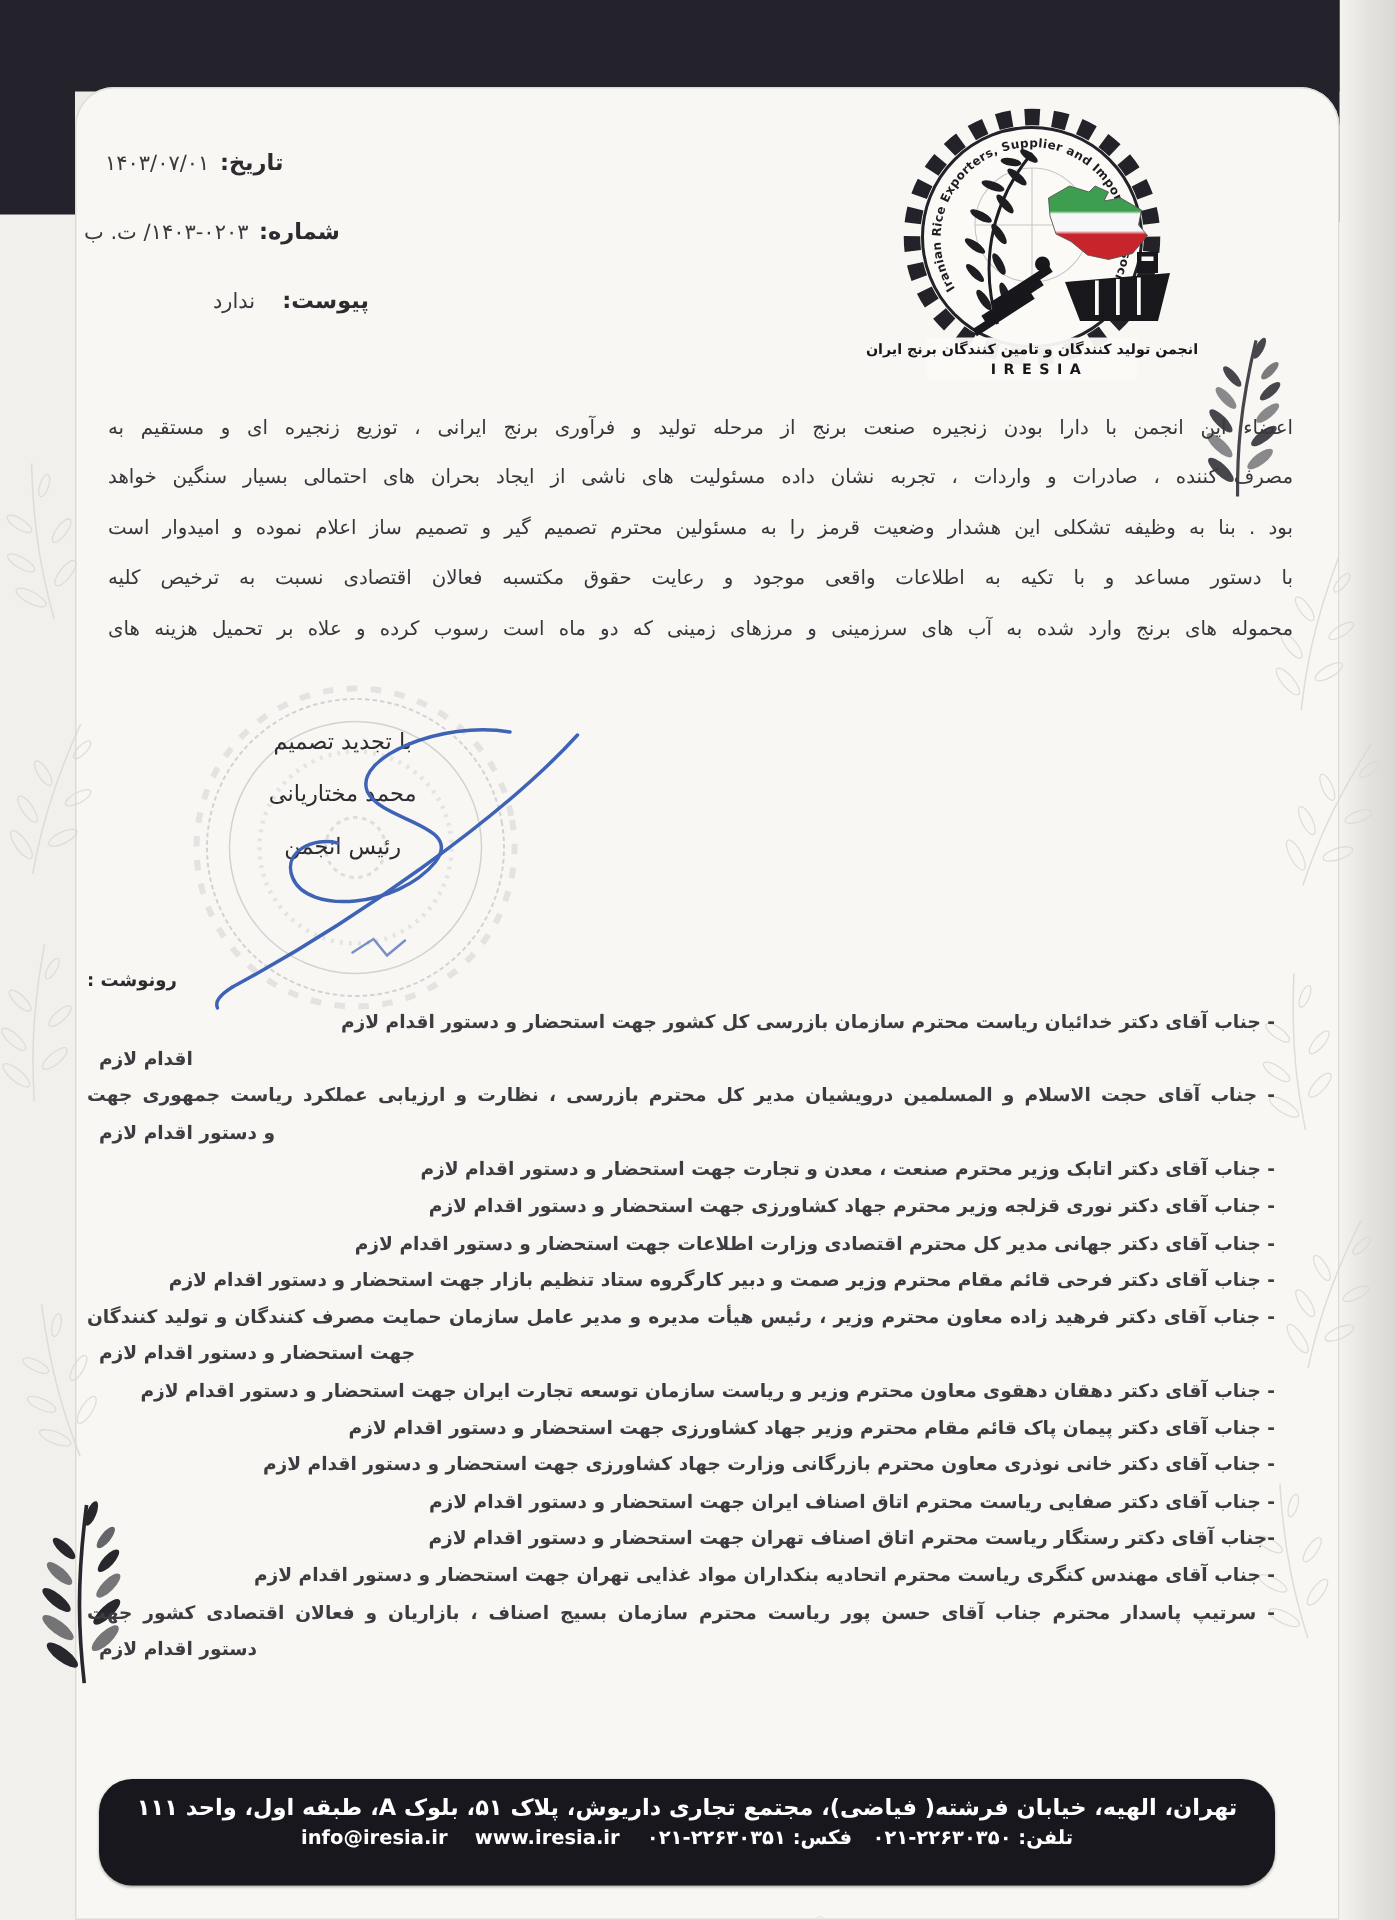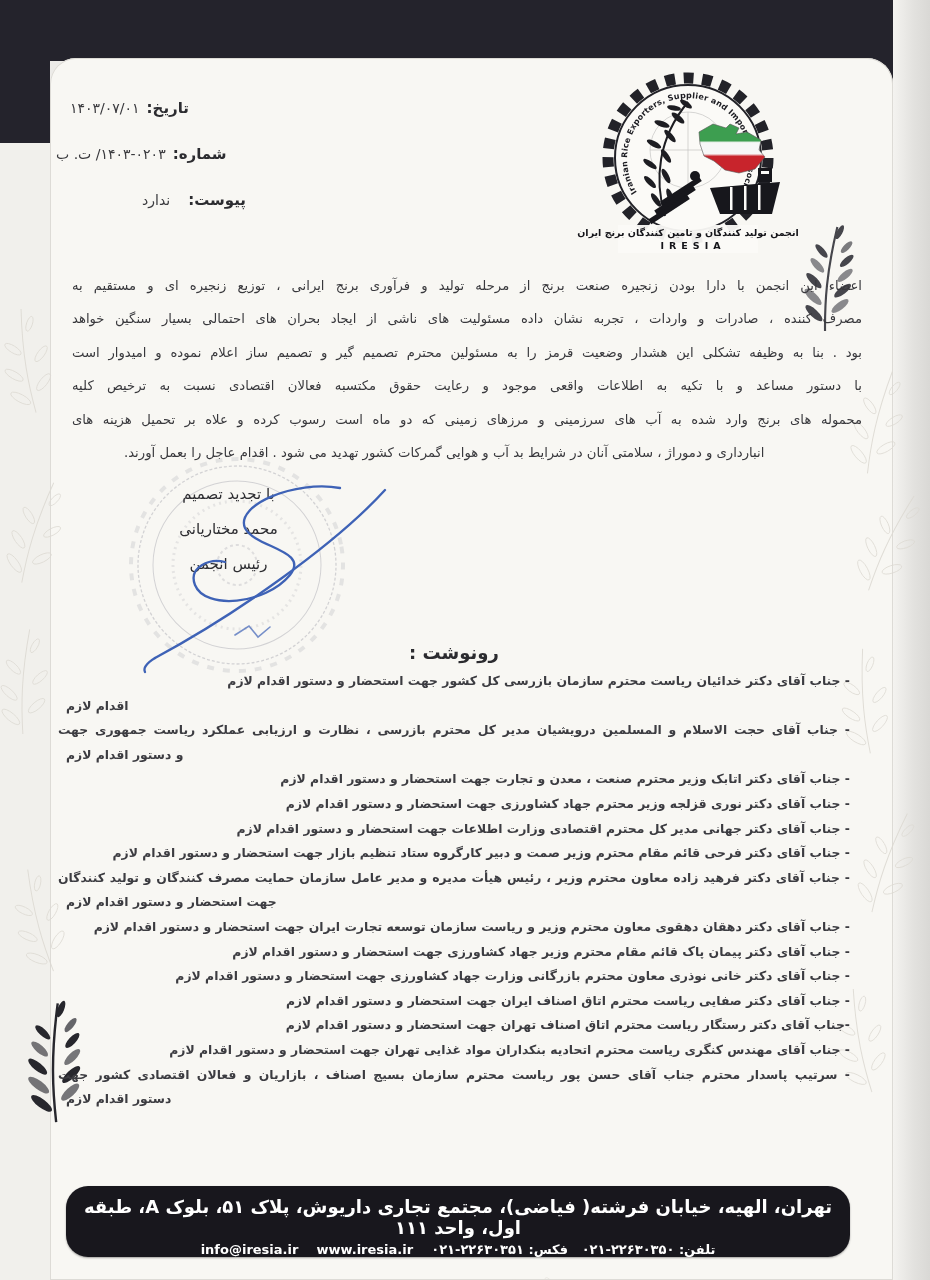--- a/index.html
+++ b/index.html
@@ -34,31 +34,31 @@
   .jline{text-align:justify;text-align-last:justify;white-space:normal;overflow:hidden;height:33.4px;}
   .lastline{text-align:left;padding-left:52px;white-space:nowrap;height:33.4px;}
   
   .sig-block{position:absolute;left:126px;top:477px;width:205px;direction:rtl;text-align:center;
              color:#2d2d31;font-size:15px;line-height:35px;font-weight:500;}
   .stamp{position:absolute;left:106px;top:449px;width:262px;height:232px;opacity:.42;
          transform:rotate(-10deg);}
   .sig-scrawl{position:absolute;left:85px;top:450px;width:320px;height:260px;}
   
   .cc{position:absolute;left:58px;top:640px;width:792px;direction:rtl;color:#3c3c41;}
-  .cc-heading{font-weight:bold;font-size:18px;line-height:26px;text-align:center;padding-left:0;
+  .cc-heading{font-weight:bold;font-size:12px;line-height:26px;text-align:left;padding-left:0;
               color:#2b2b2f;margin-bottom:3px;}
   .cc-item{font-size:12.4px;line-height:24.6px;font-weight:bold;}
   .cc-l1{display:block;text-align:right;white-space:nowrap;overflow:hidden;}
   .cc-l1.stretch{white-space:normal;text-align:justify;text-align-last:justify;height:24.6px;}
   .cc-l2{display:block;text-align:left;padding-left:8px;white-space:nowrap;}
   
   .footer-bar{position:absolute;left:66px;top:1186px;width:784px;height:71px;background:#18171d;
               border-radius:22px;color:#ffffff;direction:rtl;text-align:center;
               box-shadow:0 1px 2px rgba(0,0,0,.35);}
-  .footer-line1{font-size:18px;font-weight:bold;padding-top:10px;letter-spacing:0;}
+  .footer-line1{font-size:15px;font-weight:bold;padding-top:10px;letter-spacing:0;}
   .footer-line2{font-size:13px;font-weight:bold;padding-top:4px;}
   
   .wheat{position:absolute;}
   .wheat-dark1{left:797px;top:218px;width:60px;height:118px;color:#46464c;transform:rotate(3deg);}
   .wheat-dark2{left:18px;top:990px;width:68px;height:142px;color:#27272d;transform:rotate(-3deg);}
   .wm{position:absolute;color:#dcd9d2;opacity:.85;}
   svg{display:block;}
 </style>
 </head>
 <body>
@@ -210,21 +210,20 @@
     <text x="126" y="166" text-anchor="middle" font-size="9.5" font-weight="bold" fill="#15151a" style="direction:rtl">انجمن تولید کنندگان و تامین کنندگان برنج ایران</text>
     <text x="131" y="179" text-anchor="middle" font-size="9.5" font-weight="bold" letter-spacing="5" fill="#15151a">IRESIA</text>
   </svg>
 
   <div class="body-text">
     <div class="jline">اعضاء این انجمن با دارا بودن زنجیره صنعت برنج از مرحله تولید و فرآوری برنج ایرانی ، توزیع زنجیره ای و مستقیم به</div>
     <div class="jline">مصرف کننده ، صادرات و واردات ، تجربه نشان داده مسئولیت های ناشی از ایجاد بحران های احتمالی بسیار سنگین خواهد</div>
     <div class="jline">بود . بنا به وظیفه تشکلی این هشدار وضعیت قرمز را به مسئولین محترم تصمیم گیر و تصمیم ساز اعلام نموده و امیدوار است</div>
     <div class="jline">با دستور مساعد و با تکیه به اطلاعات واقعی موجود و رعایت حقوق مکتسبه فعالان اقتصادی نسبت به ترخیص کلیه</div>
     <div class="jline">محموله های برنج وارد شده به آب های سرزمینی و مرزهای زمینی که دو ماه است رسوب کرده و علاه بر تحمیل هزینه های</div>
-    <div class="lastline">انبارداری و دموراژ ، سلامتی آنان در شرایط بد آب و هوایی گمرکات کشور تهدید می شود . اقدام عاجل را بعمل آورند.</div>
   </div>
 
   <svg class="stamp" viewBox="0 0 262 232">
     <g stroke="#a0a0aa" fill="none">
       <circle cx="131" cy="116" r="106" stroke-width="4" stroke-dasharray="7 9" opacity=".55"></circle>
       <circle cx="131" cy="116" r="99" stroke-width="1.3" stroke-dasharray="3 2"></circle>
       <circle cx="131" cy="116" r="84" stroke-width="1"></circle>
       <circle cx="131" cy="116" r="64" stroke-width="3" stroke-dasharray="2 4" opacity=".5"></circle>
       <circle cx="131" cy="116" r="20" stroke-width="2" stroke-dasharray="3 3" opacity=".7"></circle>
     </g>

